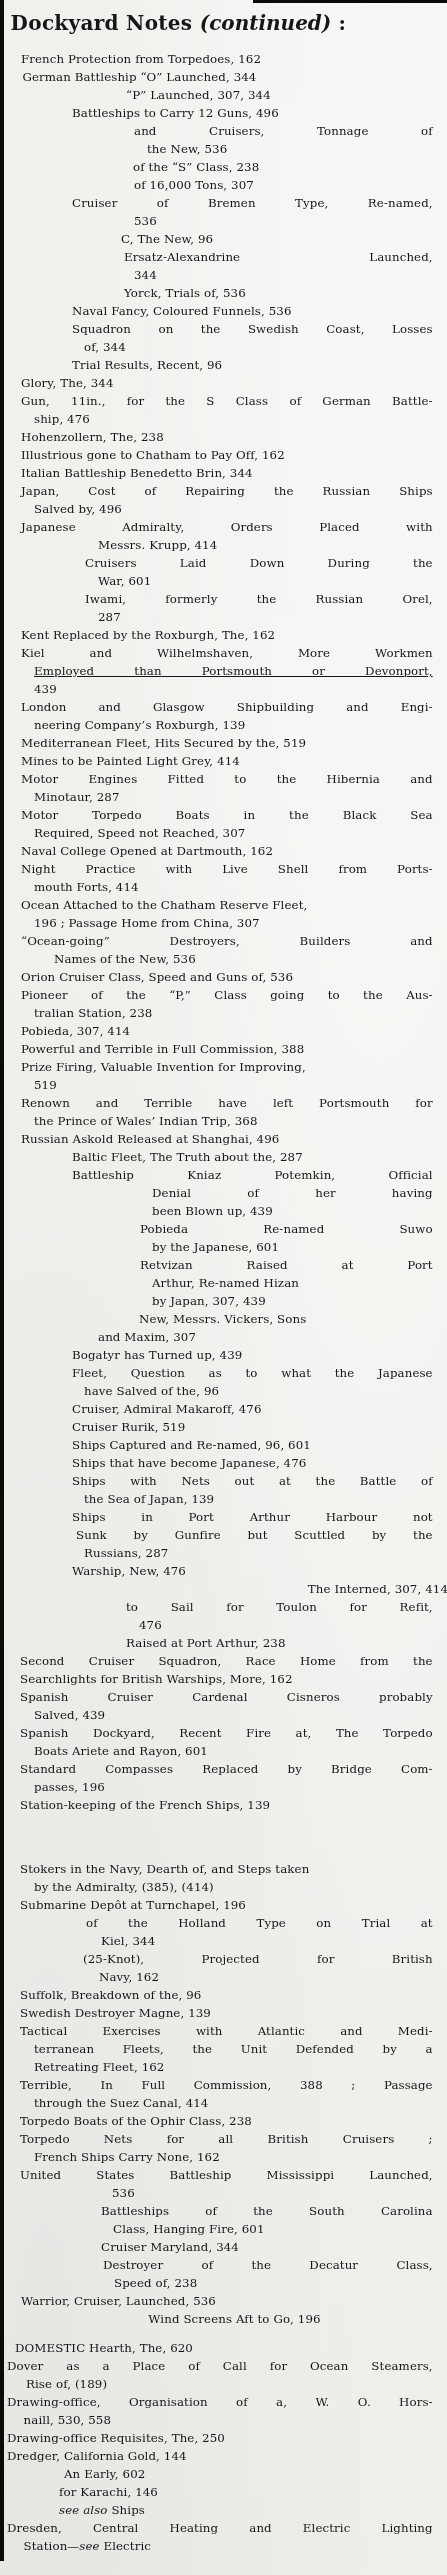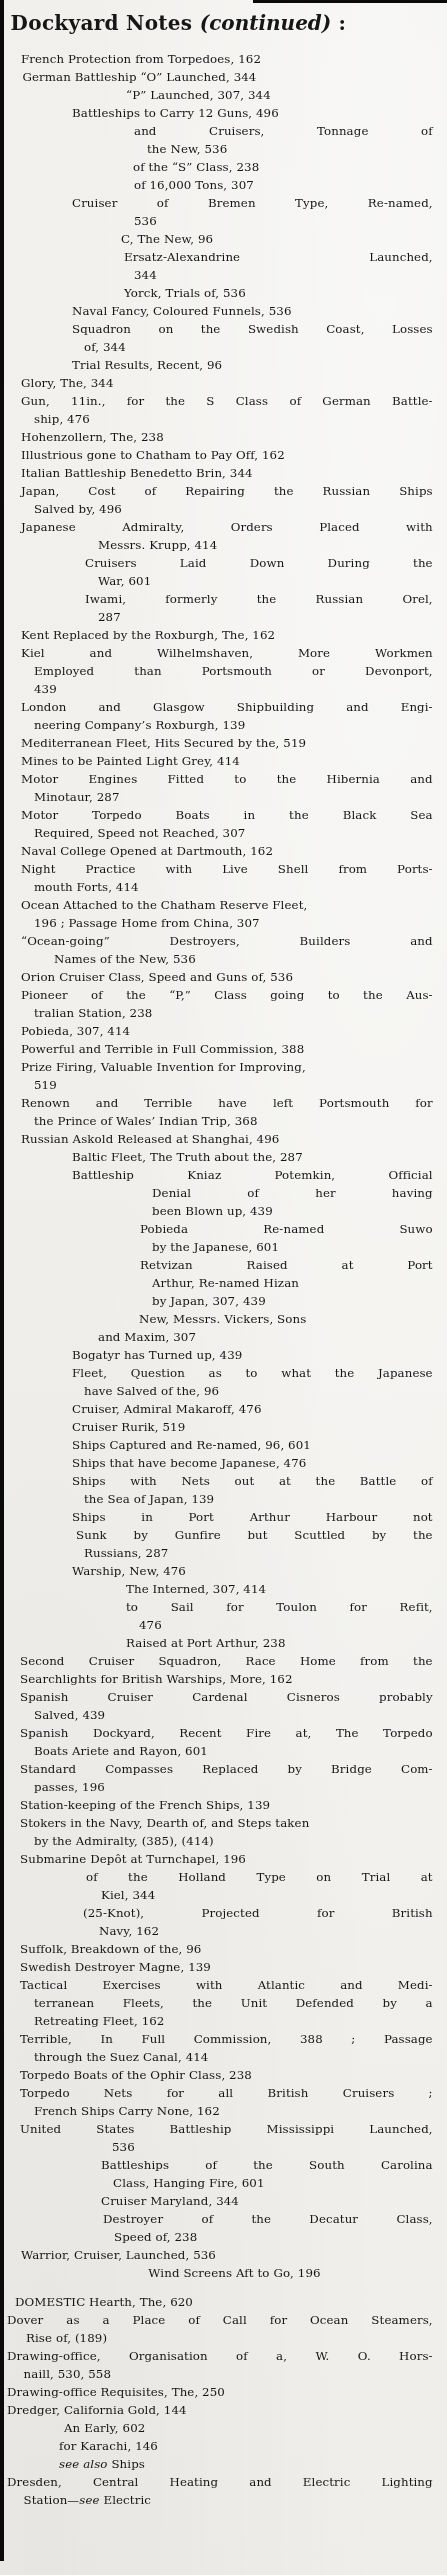--- a/index.html
+++ b/index.html
@@ -84,21 +84,21 @@
         <div class="line just" style="padding-left: 21px;">Japan, Cost of Repairing the Russian Ships</div>
         <div class="line" style="padding-left: 34px;">Salved by, 496</div>
         <div class="line just" style="padding-left: 21px;">Japanese Admiralty, Orders Placed with</div>
         <div class="line" style="padding-left: 98px;">Messrs. Krupp, 414</div>
         <div class="line just" style="padding-left: 85px;">Cruisers Laid Down During the</div>
         <div class="line" style="padding-left: 98px;">War, 601</div>
         <div class="line just" style="padding-left: 85px;">Iwami, formerly the Russian Orel,</div>
         <div class="line" style="padding-left: 98px;">287</div>
         <div class="line" style="padding-left: 21px;">Kent Replaced by the Roxburgh, The, 162</div>
         <div class="line just" style="padding-left: 21px;">Kiel and Wilhelmshaven, More Workmen</div>
-        <div class="line just" style="padding-left: 34px;">Employed than Portsmouth or Devonport,</div>
+        <div class="line just" style="padding-left: 34px; text-decoration: underline;">Employed than Portsmouth or Devonport,</div>
         <div class="line" style="padding-left: 34px;">439</div>
         <div class="line just" style="padding-left: 21px;">London and Glasgow Shipbuilding and Engi-</div>
         <div class="line" style="padding-left: 34px;">neering Company’s Roxburgh, 139</div>
         <div class="line" style="padding-left: 21px;">Mediterranean Fleet, Hits Secured by the, 519</div>
         <div class="line" style="padding-left: 21px;">Mines to be Painted Light Grey, 414</div>
         <div class="line just" style="padding-left: 21px;">Motor Engines Fitted to the Hibernia and</div>
         <div class="line" style="padding-left: 34px;">Minotaur, 287</div>
         <div class="line just" style="padding-left: 21px;">Motor Torpedo Boats in the Black Sea</div>
         <div class="line" style="padding-left: 34px;">Required, Speed not Reached, 307</div>
         <div class="line" style="padding-left: 21px;">Naval College Opened at Dartmouth, 162</div>
@@ -135,34 +135,34 @@
         <div class="line" style="padding-left: 72px;">Cruiser, Admiral Makaroff, 476</div>
         <div class="line" style="padding-left: 72px;">Cruiser Rurik, 519</div>
         <div class="line" style="padding-left: 72px;">Ships Captured and Re-named, 96, 601</div>
         <div class="line" style="padding-left: 72px;">Ships that have become Japanese, 476</div>
         <div class="line just" style="padding-left: 72px;">Ships with Nets out at the Battle of</div>
         <div class="line" style="padding-left: 84px;">the Sea of Japan, 139</div>
         <div class="line just" style="padding-left: 72px;">Ships in Port Arthur Harbour not</div>
         <div class="line just" style="padding-left: 76px;">Sunk by Gunfire but Scuttled by the</div>
         <div class="line" style="padding-left: 84px;">Russians, 287</div>
         <div class="line" style="padding-left: 72px;">Warship, New, 476</div>
-        <div class="line" style="padding-left: 126px;">The Interned, 307, 414</div>
+        <div class="line" style="padding-left: 126px; text-align: right;">The Interned, 307, 414</div>
         <div class="line just" style="padding-left: 126px;">to Sail for Toulon for Refit,</div>
         <div class="line" style="padding-left: 139px;">476</div>
         <div class="line" style="padding-left: 126px;">Raised at Port Arthur, 238</div>
         <div class="line just" style="padding-left: 20px;">Second Cruiser Squadron, Race Home from the</div>
         <div class="line" style="padding-left: 20px;">Searchlights for British Warships, More, 162</div>
         <div class="line just" style="padding-left: 20px;">Spanish Cruiser Cardenal Cisneros probably</div>
         <div class="line" style="padding-left: 34px;">Salved, 439</div>
         <div class="line just" style="padding-left: 20px;">Spanish Dockyard, Recent Fire at, The Torpedo</div>
         <div class="line" style="padding-left: 34px;">Boats Ariete and Rayon, 601</div>
         <div class="line just" style="padding-left: 20px;">Standard Compasses Replaced by Bridge Com-</div>
         <div class="line" style="padding-left: 34px;">passes, 196</div>
         <div class="line" style="padding-left: 20px;">Station-keeping of the French Ships, 139</div>
-        <div class="line" style="padding-left: 20px;">Stokers in the Navy, Dearth of, and Steps taken</div>
+        <div class="line" style="padding-left: 20px; margin-top: 46px;">Stokers in the Navy, Dearth of, and Steps taken</div>
         <div class="line" style="padding-left: 34px;">by the Admiralty, (385), (414)</div>
         <div class="line" style="padding-left: 20px;">Submarine Depôt at Turnchapel, 196</div>
         <div class="line just" style="padding-left: 86px;">of the Holland Type on Trial at</div>
         <div class="line" style="padding-left: 101px;">Kiel, 344</div>
         <div class="line just" style="padding-left: 83px;">(25-Knot), Projected for British</div>
         <div class="line" style="padding-left: 99px;">Navy, 162</div>
         <div class="line" style="padding-left: 20px;">Suffolk, Breakdown of the, 96</div>
         <div class="line" style="padding-left: 20px;">Swedish Destroyer Magne, 139</div>
         <div class="line just" style="padding-left: 20px;">Tactical Exercises with Atlantic and Medi-</div>
         <div class="line just" style="padding-left: 34px;">terranean Fleets, the Unit Defended by a</div>

